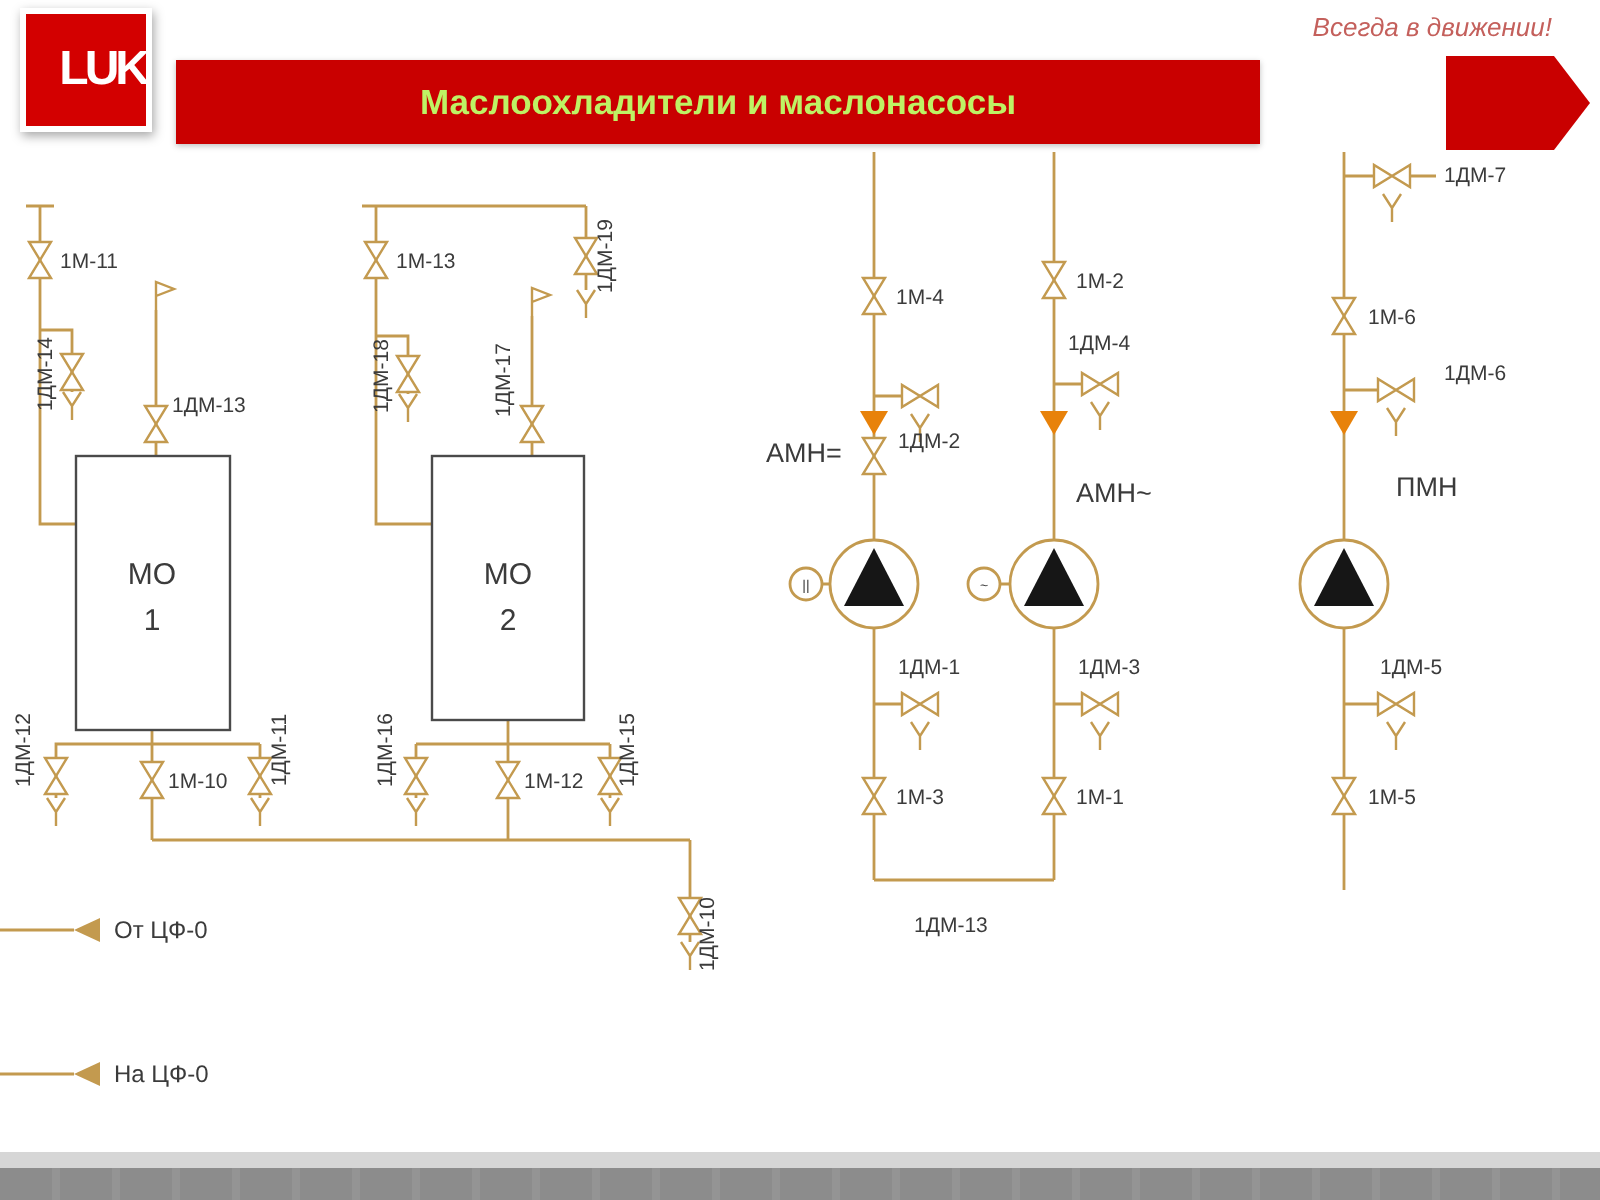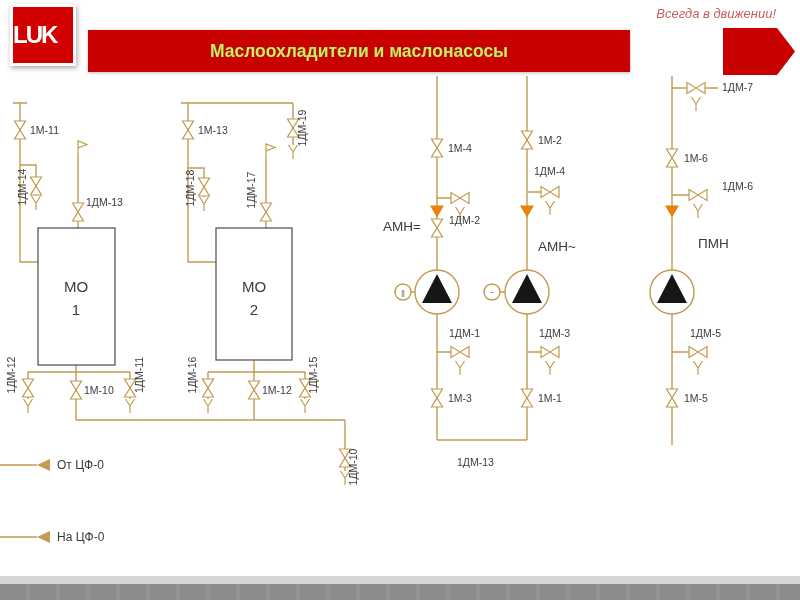--- a/index.html
+++ b/index.html
@@ -7,21 +7,21 @@
        font-family:"Liberation Sans",sans-serif}
   .slogan{position:absolute;top:6px;right:24px;font-size:13px;font-style:italic;
           font-weight:normal;color:#c4605c;z-index:3}
   .banner{position:absolute;left:88px;top:30px;width:542px;height:42px;background:#c90000;
           color:#bef264;display:flex;align-items:center;justify-content:center;
           font-size:17.5px;font-weight:bold;z-index:3;box-shadow:0 1px 3px rgba(0,0,0,.25)}
   .banner-arrow{position:absolute;left:723px;top:28px;width:72px;height:47px;background:#c90000;
           clip-path:polygon(0 0,75% 0,100% 50%,75% 100%,0 100%);z-index:3}
   .logo-card{position:absolute;left:10px;top:4px;width:66px;height:62px;background:#fff;
           box-shadow:1px 2px 5px rgba(0,0,0,.35);padding:3px;box-sizing:border-box;z-index:4}
-  .logo-red{width:100%;height:100%;background:#d30000;display:flex;align-items:center;justify-content:flex-start}
+  .logo-red{width:100%;height:100%;background:#d30000;display:flex;align-items:center;justify-content:flex-end}
   .logo-red span{color:#fff;font-weight:bold;font-size:24px;letter-spacing:-2px}
   .strip-light{position:absolute;left:0;top:576px;width:800px;height:8px;background:#d6d6d6}
   .strip-dark{position:absolute;left:0;top:584px;width:800px;height:16px;
           background:repeating-linear-gradient(90deg,#8c8c8c 0 26px,#949494 26px 30px)}
   svg.diagram{position:absolute;left:0;top:0;z-index:1}
   .pipe{stroke:#c39a4f;stroke-width:1.4;fill:none}
   .valve{stroke:#c39a4f;stroke-width:1.2;fill:#fff}
   .drain{stroke:#c39a4f;stroke-width:1.2;fill:none}
   .check{fill:#e8820a;stroke:none}
   .flag{stroke:#c39a4f;stroke-width:1.2;fill:#fff}

